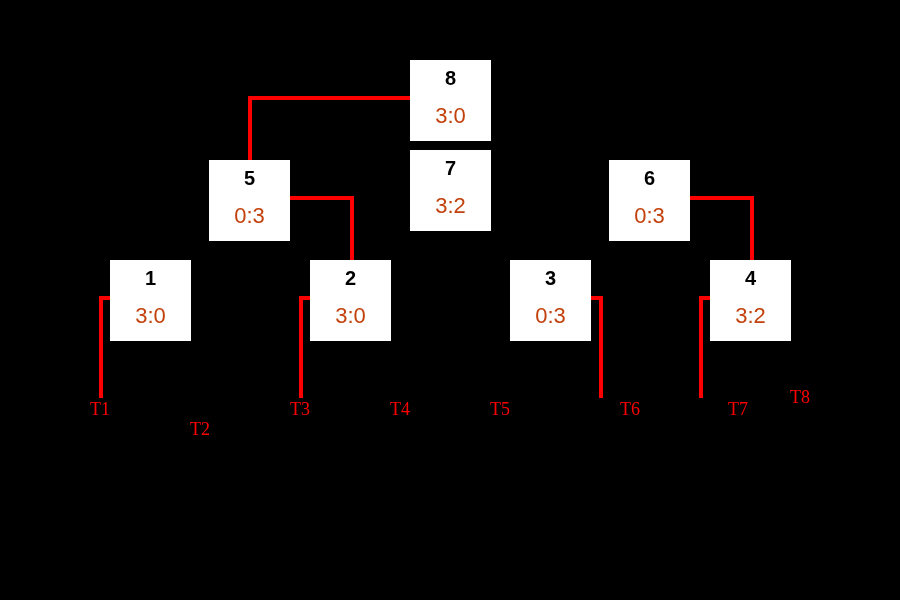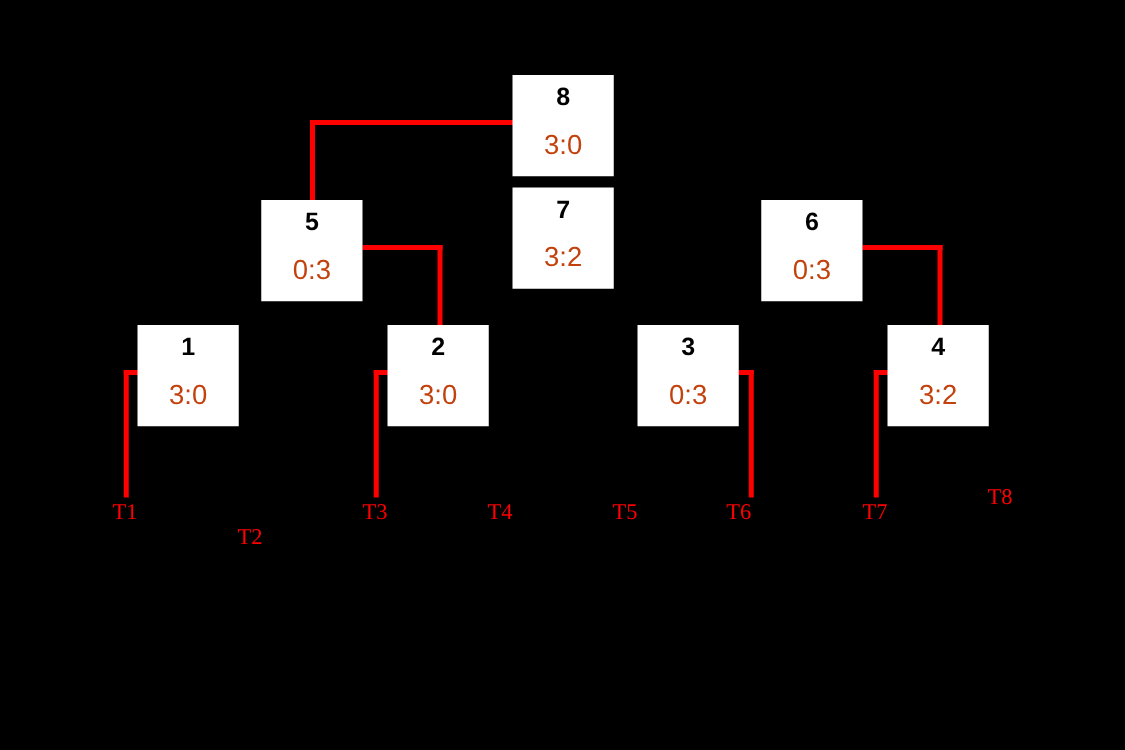--- a/index.html
+++ b/index.html
@@ -122,17 +122,17 @@
   <div class="match-box" style="left:710px; top:260px;">
     <div class="match-id">4</div>
     <div class="match-score">3:2</div>
   </div>
 
   <div class="team-label" style="left:90px; top:400px;">T1</div>
   <div class="team-label" style="left:190px; top:420px;">T2</div>
   <div class="team-label" style="left:290px; top:400px;">T3</div>
   <div class="team-label" style="left:390px; top:400px;">T4</div>
   <div class="team-label" style="left:490px; top:400px;text-align:center;">T5</div>
-  <div class="team-label" style="left:581px; top:400px;">T6</div>
-  <div class="team-label" style="left:690px; top:400px;">T7</div>
+  <div class="team-label" style="left:620px; top:400px;">T6</div>
+  <div class="team-label" style="left:728px; top:400px;">T7</div>
   <div class="team-label" style="left:790px; top:388px;">T8</div>
 
 </div>
 
 </body></html>

